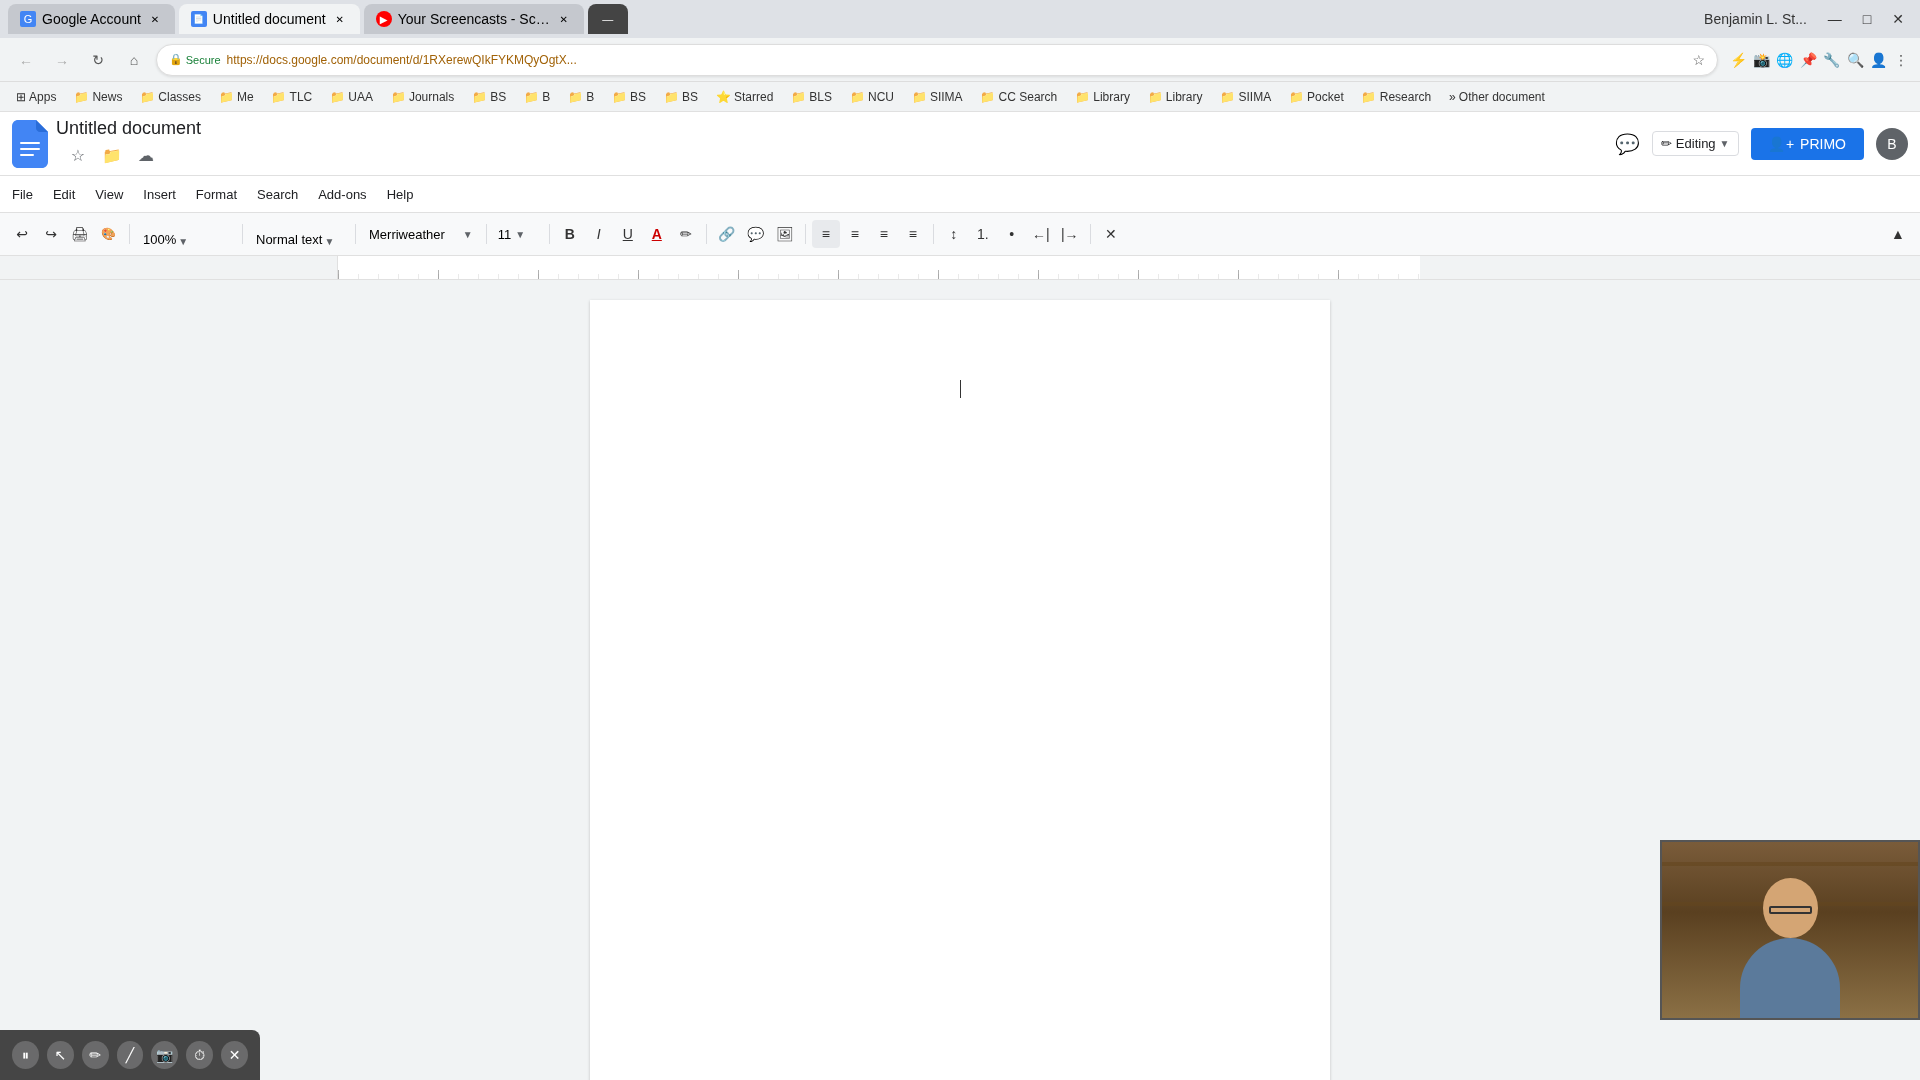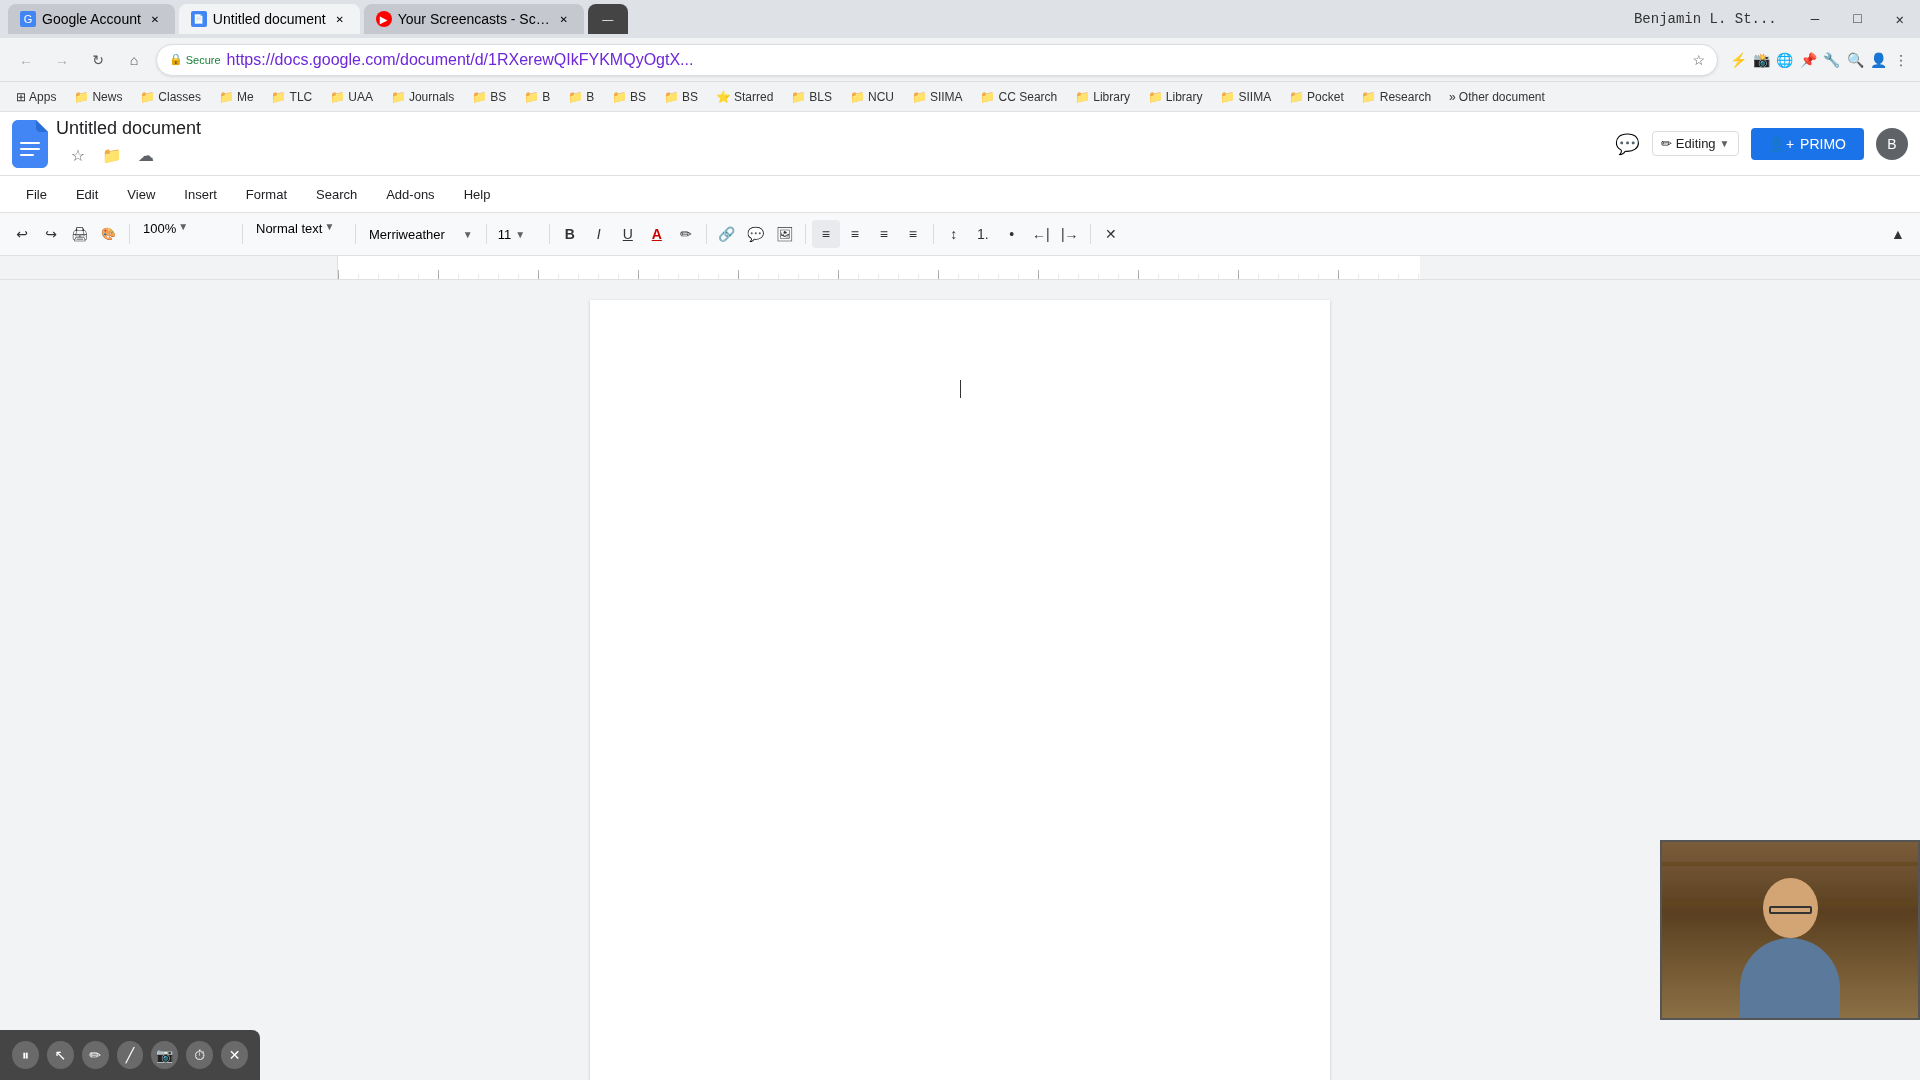--- a/index.html
+++ b/index.html
@@ -60,23 +60,22 @@
       background: #444;
       color: white;
       width: 40px;
       min-width: 40px;
       justify-content: center;
       border-radius: 8px 8px 0 0;
     }
     .browser-controls {
       display: flex;
       align-items: center;
-      gap: 18px;
+      gap: 5px;
       margin-left: auto;
-      font-family: Liberation Mono, monospace;
     }
     .win-btn {
       font-size: 14px;
       cursor: pointer;
       padding: 2px 8px;
       color: #333;
     }
 
     
     .address-bar {
@@ -113,21 +112,21 @@
       border: 1px solid #ddd;
       box-shadow: 0 1px 3px rgba(0,0,0,0.1);
     }
     .secure-badge {
       display: flex;
       align-items: center;
       gap: 3px;
       color: #188038;
       font-size: 11px;
     }
-    .url-text { color: #6d28d9; font-size: 16px; }
+    .url-text { color: #a16207; font-size: 12px; }
     .url-icons { display: flex; gap: 4px; margin-left: auto; }
     .url-icon { font-size: 14px; cursor: pointer; color: #555; }
 
     
     .bookmarks-bar {
       background: #f1f3f4;
       height: 30px;
       display: flex;
       align-items: center;
       padding: 0 8px;
@@ -212,22 +211,22 @@
       font-size: 20px;
       cursor: pointer;
       color: #5f6368;
     }
 
     
     .docs-menu {
       height: 36px;
       display: flex;
       align-items: center;
-      padding: 0 16px;
-      gap: 9px;
+      padding: 0 2px;
+      gap: 0;
       background: white;
       flex-shrink: 0;
     }
     .menu-item {
       padding: 4px 10px;
       border-radius: 4px;
       cursor: pointer;
       font-size: 13px;
       color: #202124;
     }
@@ -398,21 +397,21 @@
       color: white;
       border: none;
       background: rgba(255,255,255,0.2);
     }
 
     
     .chevron { font-size: 10px; color: #5f6368; }
 
     .toolbar-text-format {
       display: flex;
-      align-items: flex-start;
+      align-items: flex-end;
       gap: 2px;
       padding: 0 6px;
       height: 28px;
       border-radius: 4px;
       cursor: pointer;
       font-size: 13px;
       min-width: 100px;
     }
 
     .toolbar-font {

